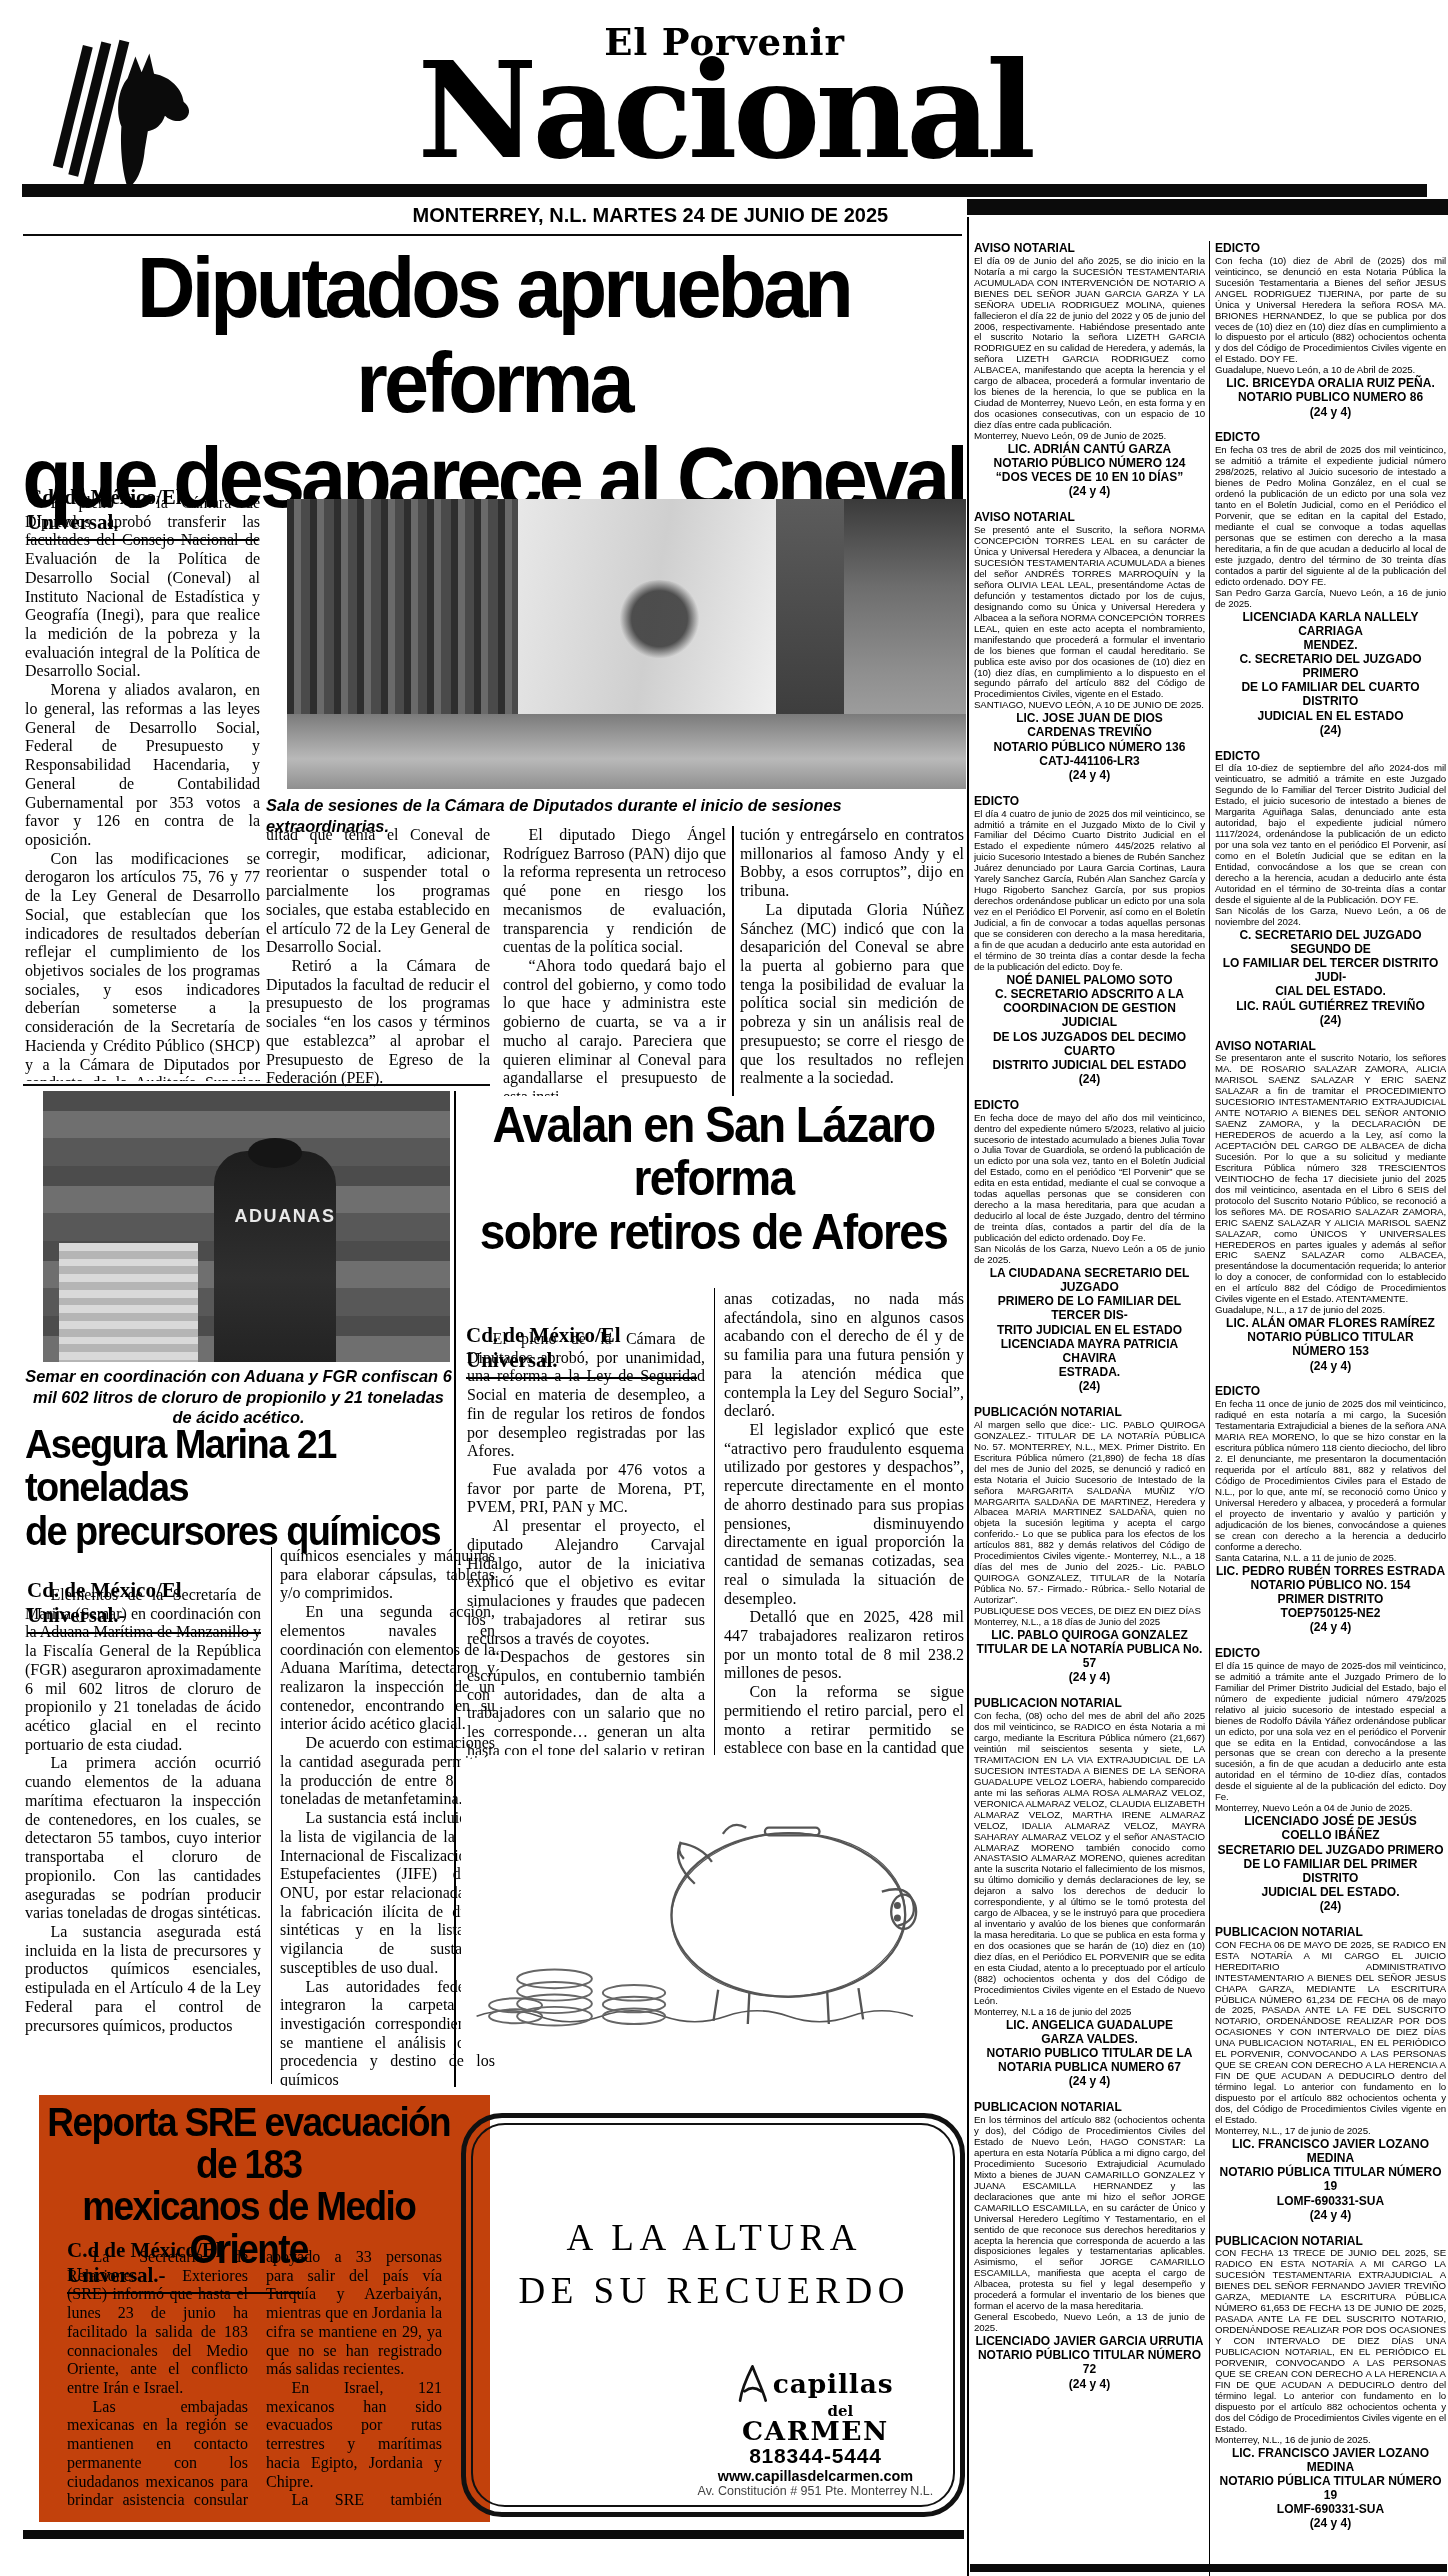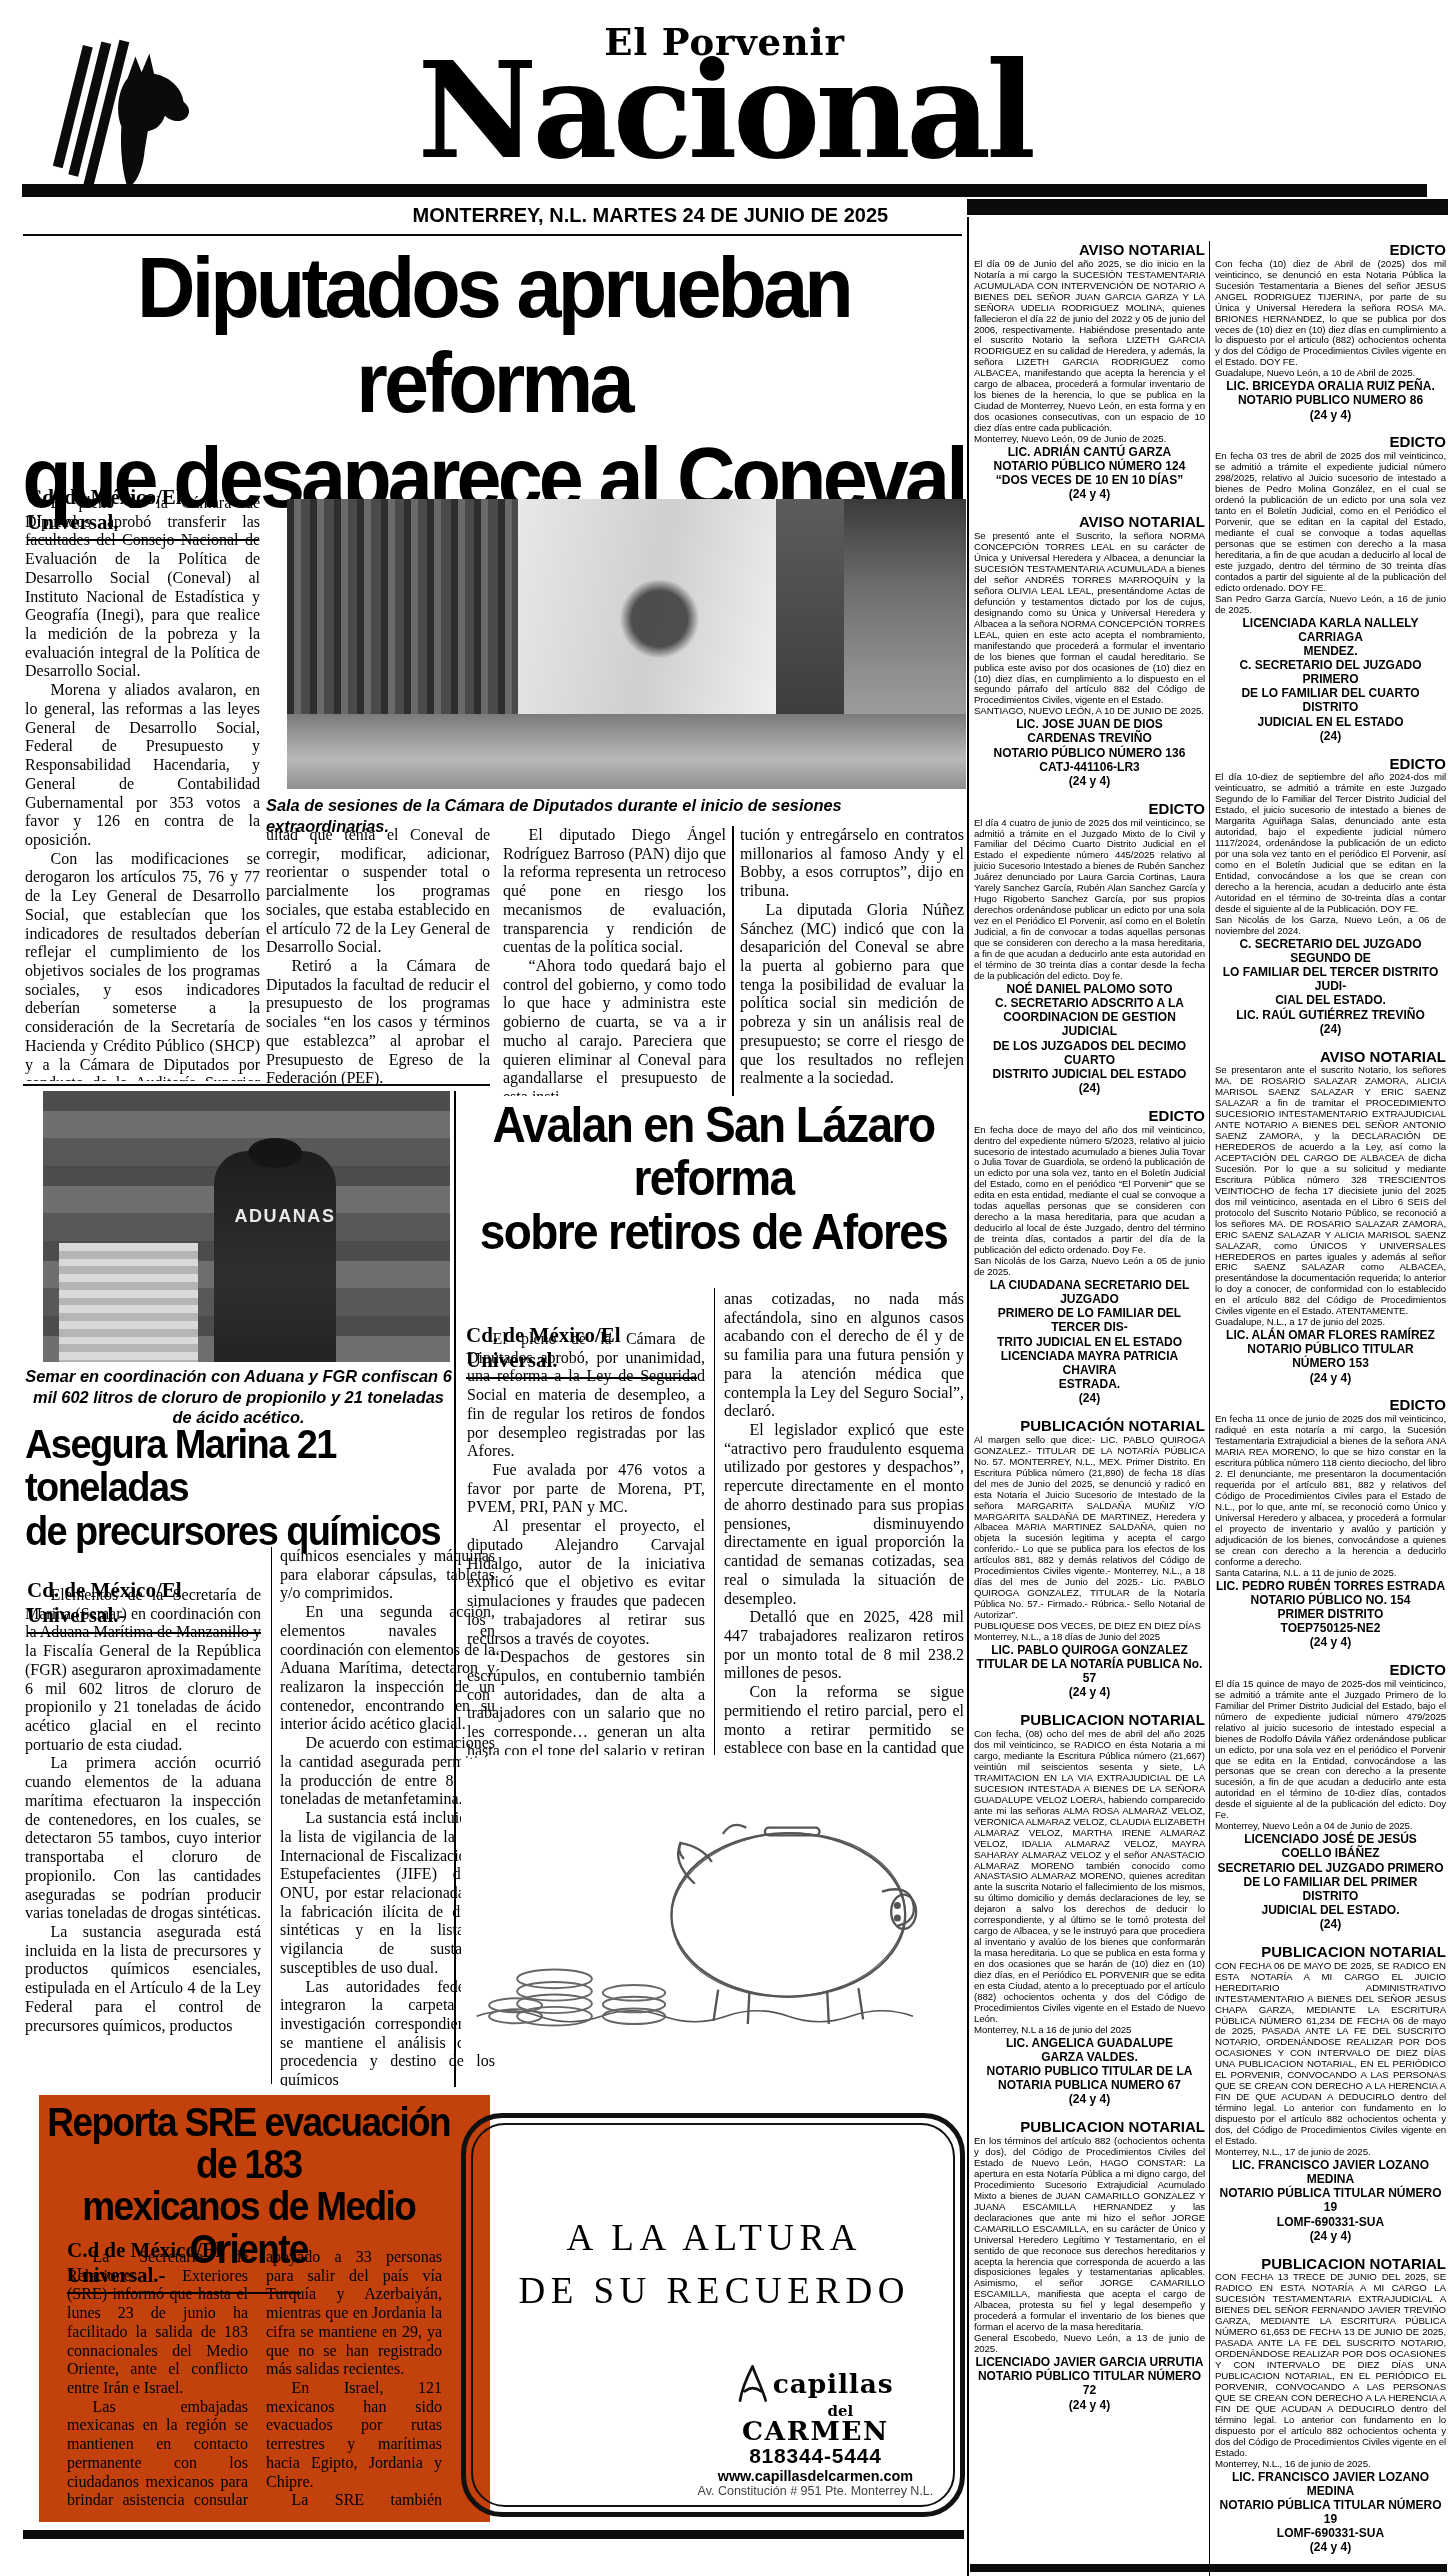--- a/index.html
+++ b/index.html
@@ -72,21 +72,21 @@
   .brand{font-family:"DejaVu Serif",serif;font-weight:bold;line-height:.95;}
   .brand .b1{font-size:26.5px;letter-spacing:0.8px;}
   .brand .b2{font-size:15px;margin-left:50px;}
   .brand .b3{font-size:26.5px;text-transform:uppercase;letter-spacing:1.6px;}
   .adphone{font-family:"Liberation Sans",sans-serif;font-weight:bold;font-size:21px;letter-spacing:0.8px;}
   .adweb{font-family:"Liberation Sans",sans-serif;font-weight:bold;font-size:14.4px;}
   .adaddr{font-family:"Liberation Sans",sans-serif;font-size:12.5px;color:#444;}
   
   .legal{font-family:"Liberation Sans",sans-serif;overflow:hidden;}
   .notice{margin-bottom:11.7px;}
-  .notice .nh{text-align:right;font-weight:bold;font-size:15px;margin-bottom:0.8px;}
+  .notice .nh{text-align:left;font-weight:bold;font-size:12px;margin-bottom:0.8px;}
   .notice .nb{font-size:9.7px;line-height:1.13;text-align:justify;white-space:pre-line;
               letter-spacing:-0.1px;}
   .notice .ns{text-align:center;font-weight:bold;font-size:12px;line-height:1.18;white-space:pre-line;}
   
   .sketch{background:#fff;}
 </style>
 </head>
 <body>
 
 <div id="page">

